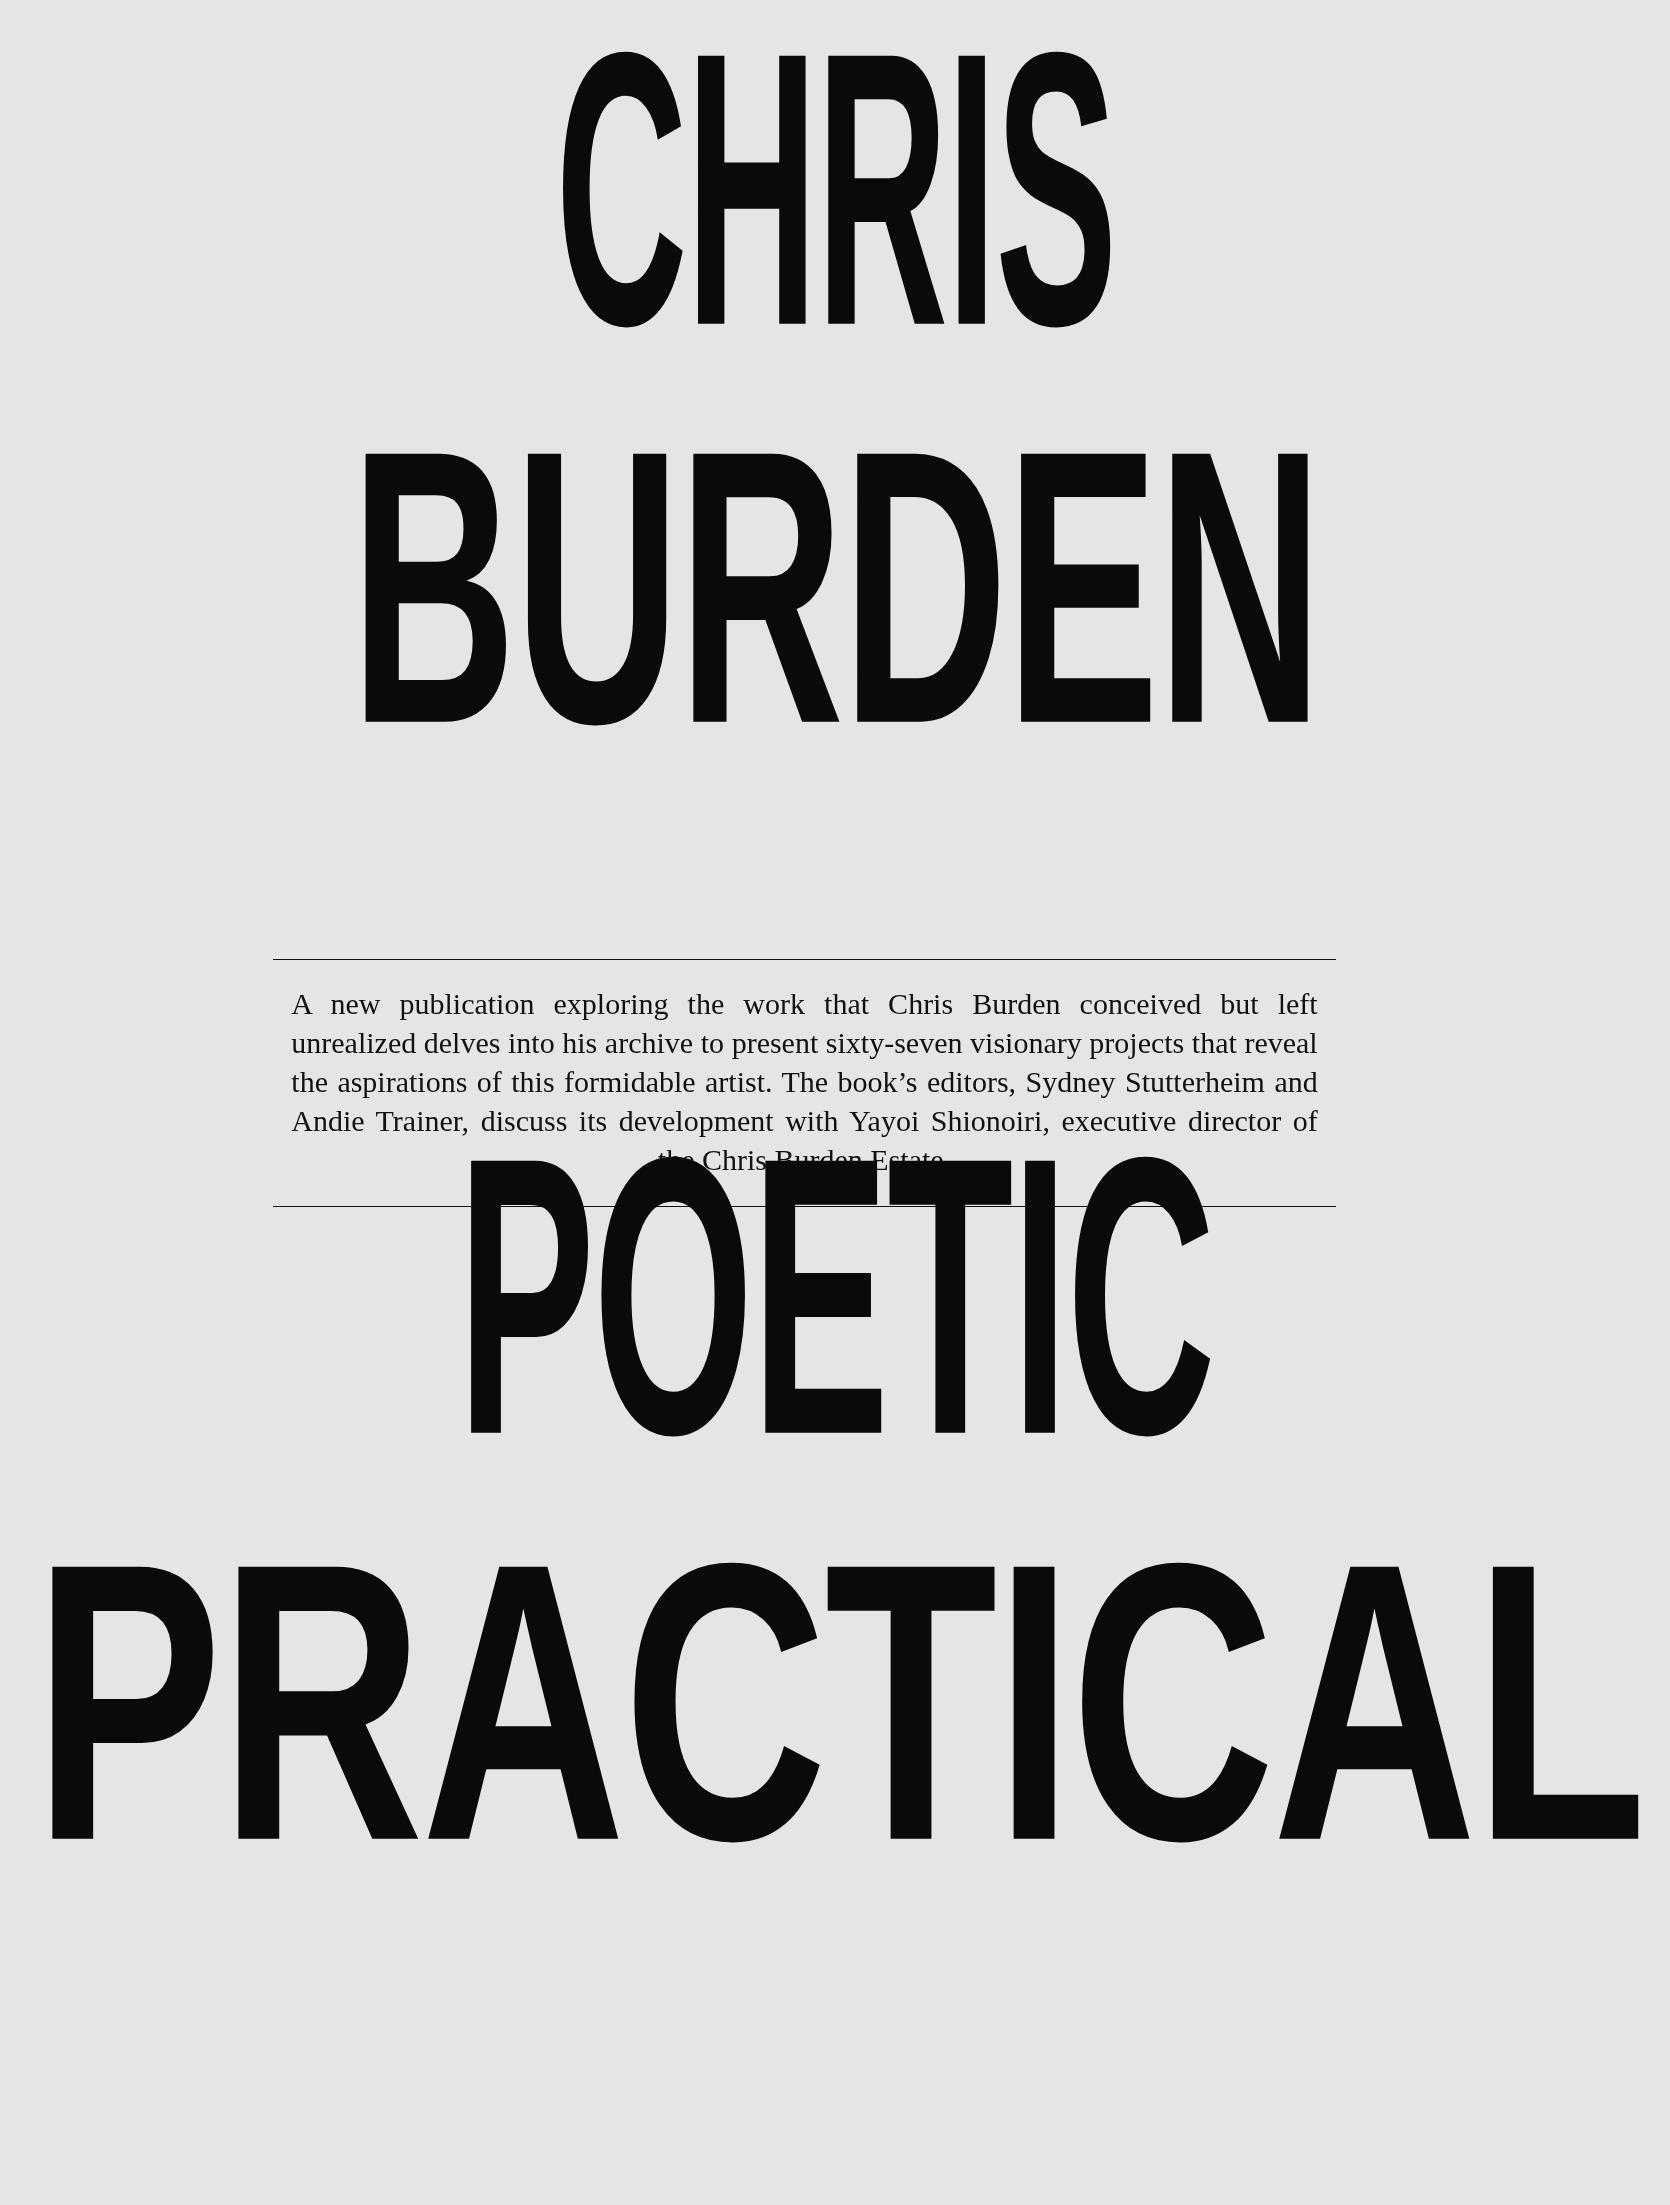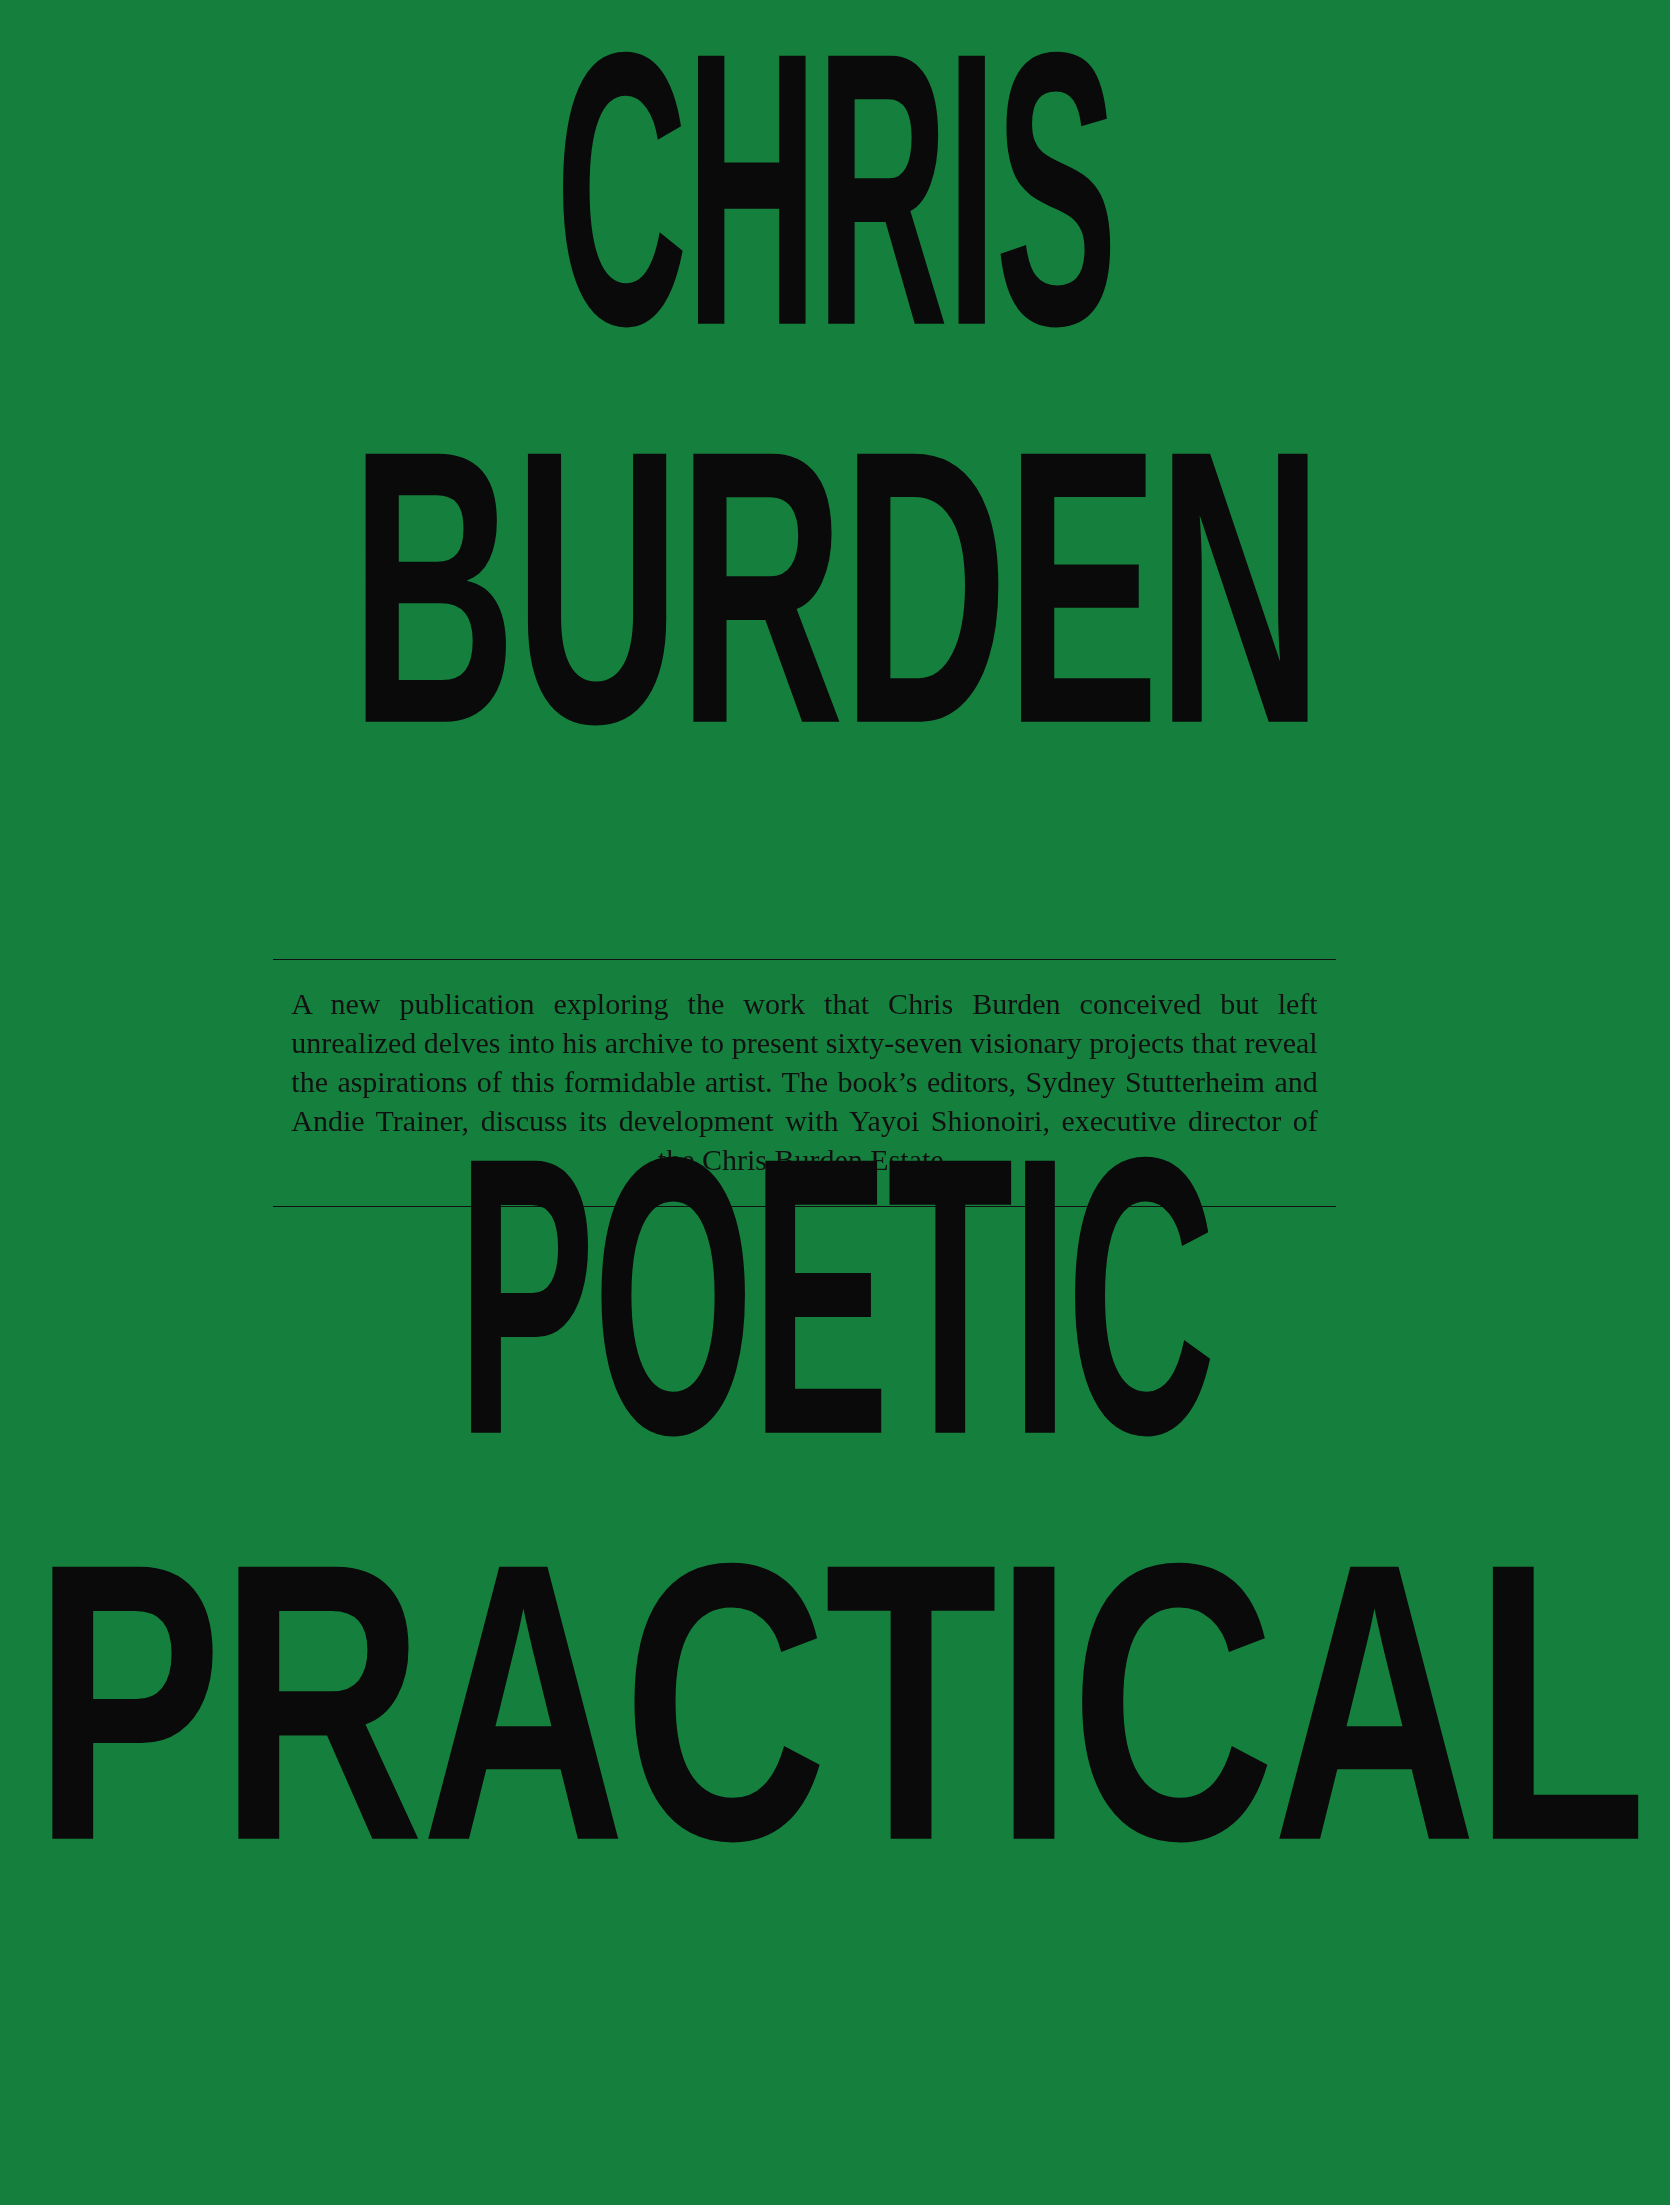--- a/index.html
+++ b/index.html
@@ -12,21 +12,21 @@
     height: 2205px;
     overflow: hidden;
     font-family: "Liberation Sans", sans-serif;
     color: #000000;
   }
 
   .page {
     position: relative;
     width: 1671px;
     height: 2205px;
-    background: #15803d;
+    background: #e5e5e5;
   }
 
   
   .display-line {
     font-family: "Liberation Sans", sans-serif;
     font-weight: bold;
     color: #0a0a0a;
     text-align: center;
     white-space: nowrap;
     line-height: 0.78;

